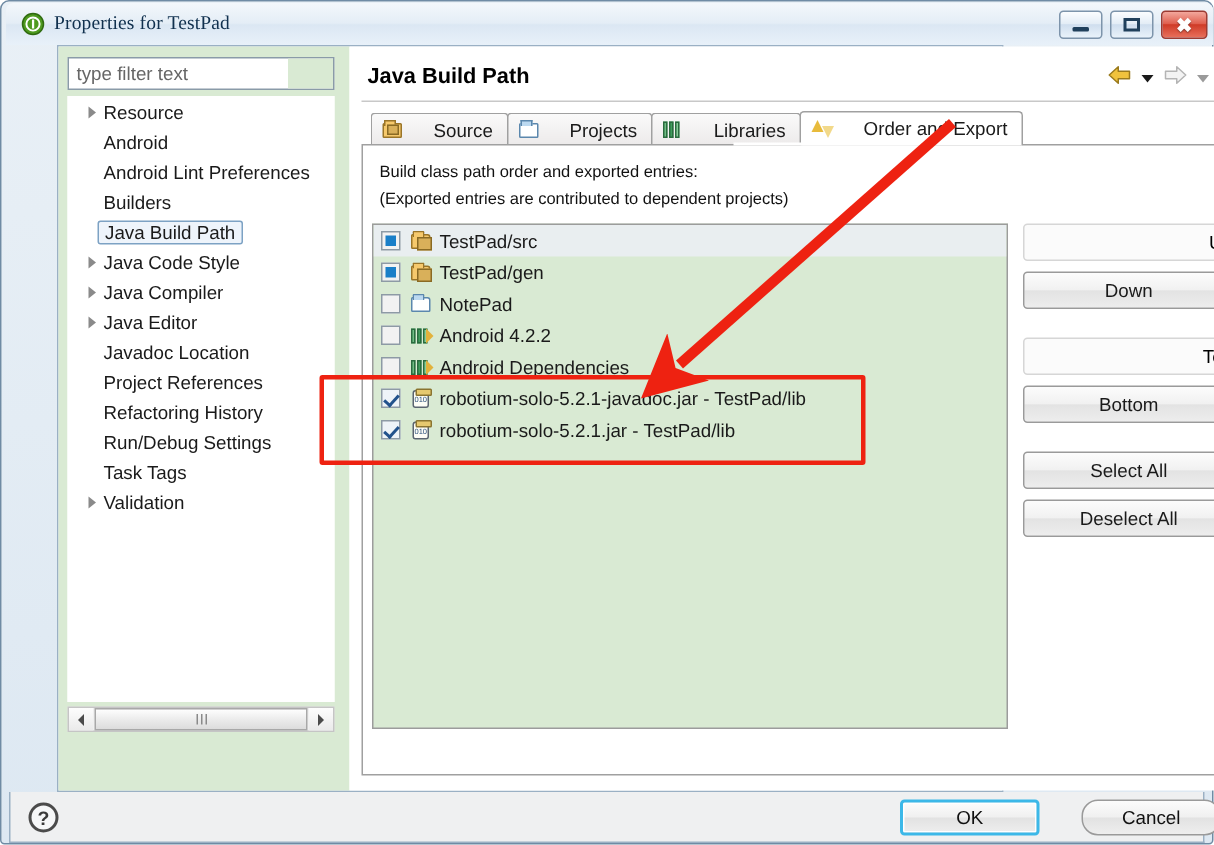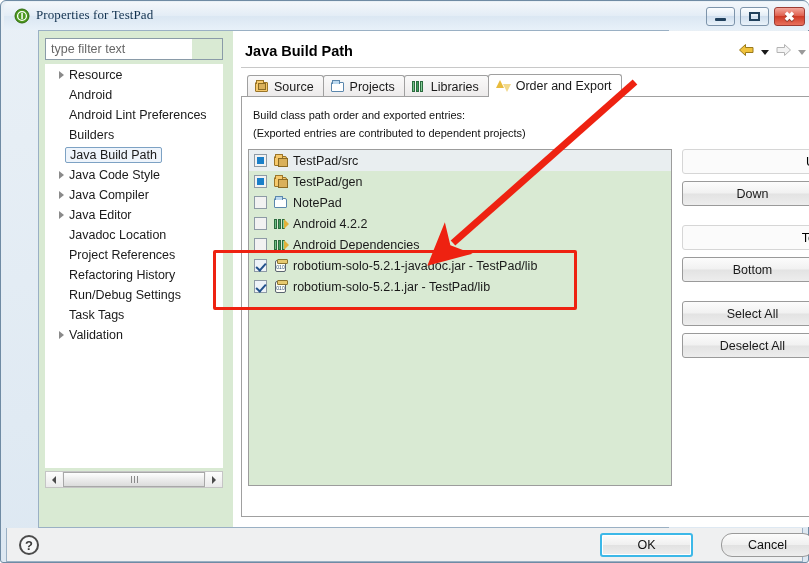--- a/index.html
+++ b/index.html
@@ -188,21 +188,21 @@
   
   #tabs {
     position: absolute; left: 14px; top: 43px;
     height: 23px;
     display: flex; align-items: flex-end;
   }
   .tab {
     height: 22px;
     display: flex; align-items: center;
     padding: 0 9px 0 7px;
-    gap: 5px;
+    gap: 20px;
     font-size: 12.5px; color: #1a1a1a;
     background: linear-gradient(to bottom,#fafafa,#eceaea);
     border: 1px solid #a0a0a0;
     border-bottom: none;
     border-radius: 3px 3px 0 0;
     margin-right: -1px;
     cursor: default;
     white-space: nowrap;
   }
   .tab.active {

